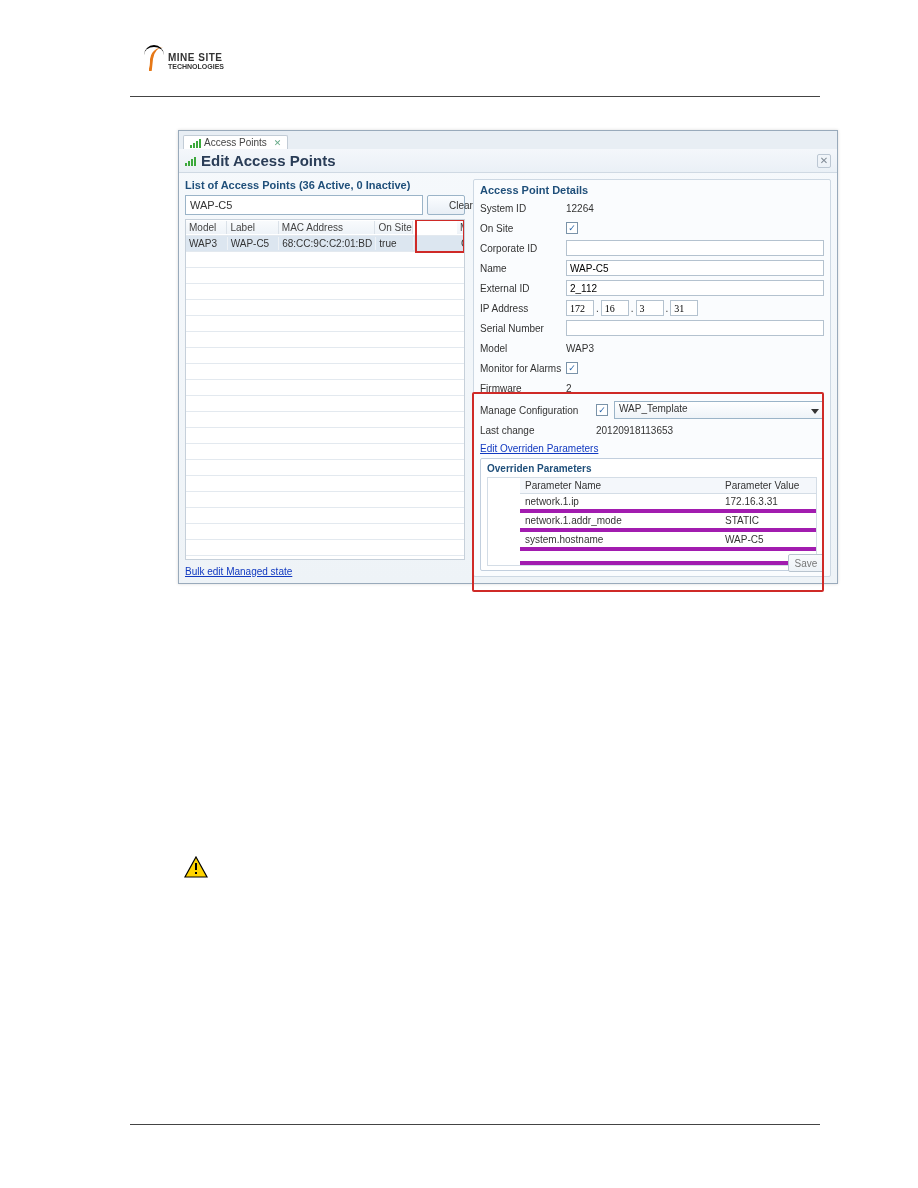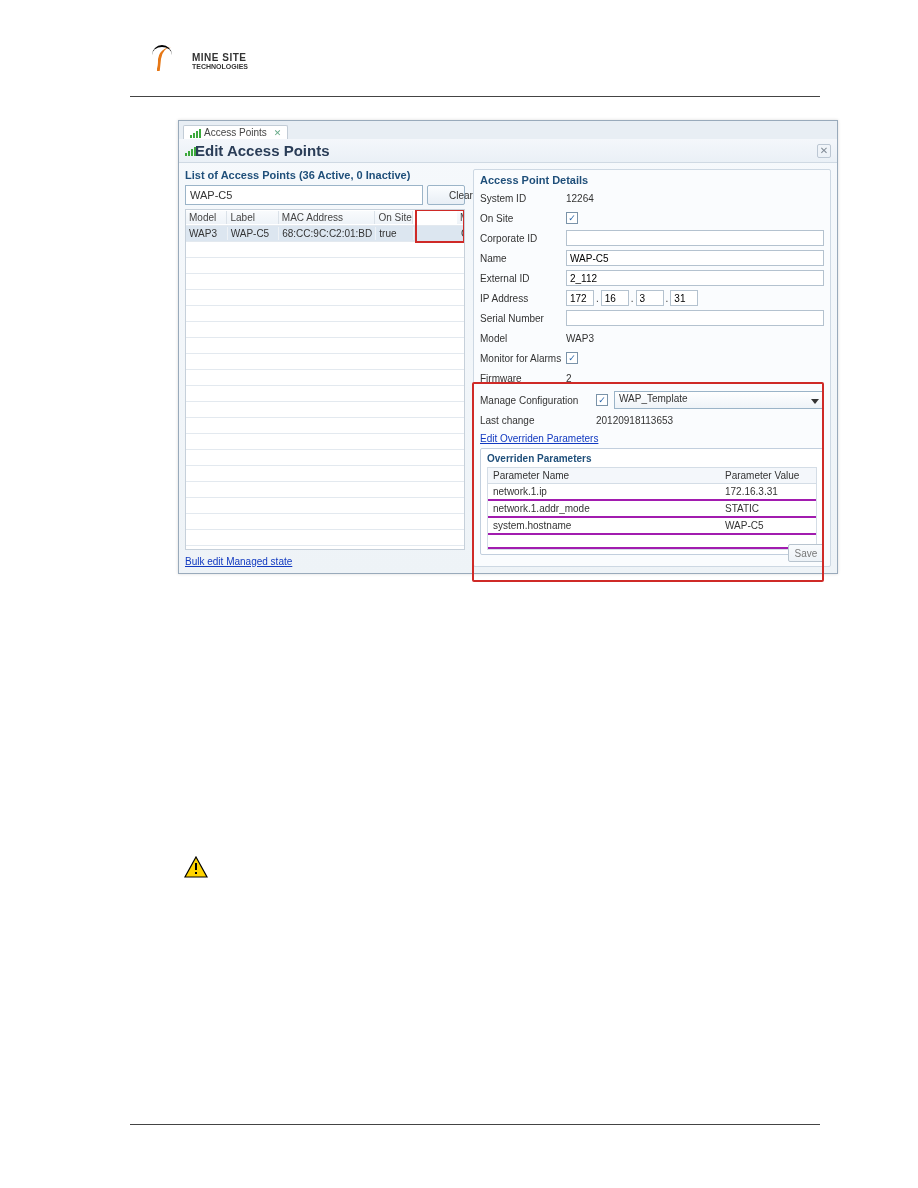--- a/index.html
+++ b/index.html
@@ -7,25 +7,25 @@
     font-family: "Segoe UI", Tahoma, Arial, sans-serif;
     font-size: 11px;
     background: #fff;
     width: 918px;
     height: 1188px;
     position: relative;
     color: #333;
   }
   .page-header {
     position: absolute;
-    left: 152px;
+    left: 144px;
     top: 45px;
     display: flex;
     align-items: center;
-    gap: 18px;
+    gap: 2px;
   }
   .logo-pick {
     width: 22px; height: 32px;
     position: relative;
   }
   .logo-pick::before {
     content: "";
     position: absolute;
     left: 6px; top: 2px;
     width: 10px; height: 24px;
@@ -41,21 +41,21 @@
     border-top: 2px solid #000;
     border-radius: 10px 10px 0 0;
   }
   .logo-text { line-height: 1; }
   .logo-text .l1 { font-weight: 800; font-size: 10px; letter-spacing: .5px; }
   .logo-text .l2 { font-weight: 700; font-size: 7px; }
   .hr1 { position: absolute; left: 130px; top: 96px; width: 690px; border-top: 1px solid #444; }
 
   .app-frame {
     position: absolute;
-    left: 178px; top: 120px;
+    left: 178px; top: 130px;
     width: 660px; height: 454px;
     border: 1px solid #9ab;
     background: linear-gradient(#f6f9fc, #eef3f7);
     box-shadow: 0 0 3px rgba(0,0,0,.15);
   }
   .tab-strip {
     height: 18px;
     background: #e8eef4;
     display: flex;
     align-items: flex-end;
@@ -79,21 +79,21 @@
     position: absolute; bottom: 0; width: 2px; background: #3ca93c;
   }
   .signal-icon span:nth-child(1){left:0;height:3px;}
   .signal-icon span:nth-child(2){left:3px;height:5px;}
   .signal-icon span:nth-child(3){left:6px;height:7px;}
   .signal-icon span:nth-child(4){left:9px;height:9px;}
   .tab-close { color:#6a8; font-size:9px; padding-left:3px; }
 
   .title-bar {
     height: 24px;
-    display: flex; align-items: center; 
+    display: flex; align-items: center; gap: 6px;
     padding: 0 6px;
     background: linear-gradient(#f4f7fb,#eaf0f6);
     border-bottom: 1px solid #cfd9e3;
   }
   .title-bar .title { color: #2a3d57; font-size: 15px; font-weight: 600; }
   .title-bar .spacer { flex: 1; }
   .close-box {
     width: 14px; height: 14px;
     border: 1px solid #bcc7d3; border-radius: 2px;
     display:flex; align-items:center; justify-content:center;
@@ -129,43 +129,43 @@
   }
   .bulk-link { color:#1139c0; text-decoration:underline; font-size:10px; margin-top:6px; cursor:pointer; }
 
   .right { flex:1; border:1px solid #cdd8e3; border-radius:2px; padding:4px 6px; background:#fafcfe; position:relative; }
   .section-title { color:#1f4f7a; font-weight:700; font-size:11px; margin-bottom:3px; }
   .field-row { display:flex; align-items:center; min-height:18px; font-size:10px; color:#333; margin-bottom:2px; }
   .field-row .lbl { width:86px; }
   .text-input {
     flex:1; height:16px; border:1px solid #b4c2cf; background:#fff; padding:1px 3px; font-size:10px;
   }
-  .text-input.small { width:28px; flex:none; text-align:left; }
+  .text-input.small { width:28px; flex:none; text-align:left;font-family:Liberation Serif, serif; }
   .dot { padding:0 2px; }
   .chk { width:12px; height:12px; border:1px solid #7a93a9; background:#fff; display:inline-flex; align-items:center; justify-content:center; font-size:9px; color:#2a66aa; }
   .chk.checked::after{content:"✓";}
   .val { color:#333; }
   .combo {
     flex:1; height:18px; border:1px solid #9bb4c8; background:linear-gradient(#fff,#eef3f8);
     display:flex; align-items:flex-end; justify-content:space-between; padding:4px 4px; font-size:10px;
   }
   .combo .caret { width:0;height:0;border-left:4px solid transparent;border-right:4px solid transparent;border-top:5px solid #333; }
   .redbox-right {
     position:absolute; border:2px solid #cf2a27; border-radius:2px; pointer-events:none;
   }
 
   .ovr-box {
     border:1px solid #c2cfde; border-radius:2px; padding:4px 6px; margin-top:4px; background:#fff;
   }
   .ovr-title { color:#1f4f7a; font-weight:700; font-size:10px; margin-bottom:3px; }
-  .ovr-table { border:1px solid #d4dde6; font-size:10px; }
+  .ovr-table { border:1px solid #d4dde6; font-size:10px;padding-left:32px; }
   .ovr-head { display:flex; background:#f4f7fb; border-bottom:1px solid #d4dde6; }
   .ovr-head .oc, .ovr-row .oc { padding:2px 5px; }
   .oc1{flex:1;} .oc2{width:96px;}
-  .ovr-row { display:flex; border-bottom:2px solid #a21caf; }
+  .ovr-row { display:flex; border-bottom:4px solid #a21caf; }
   .save-btn {
     position:absolute; right:6px; bottom:4px;
     width:36px; height:18px; border:1px solid #b8c4cf; border-radius:2px;
     background:linear-gradient(#f9fbfd,#edf2f7); font-size:10px; color:#777;
   }
 
   .watermark {
     position:absolute; left: 180px; top: 310px;
     font-size: 72px; font-weight: 400; color: rgba(110,110,230,.42);
     transform: rotate(-42deg);

